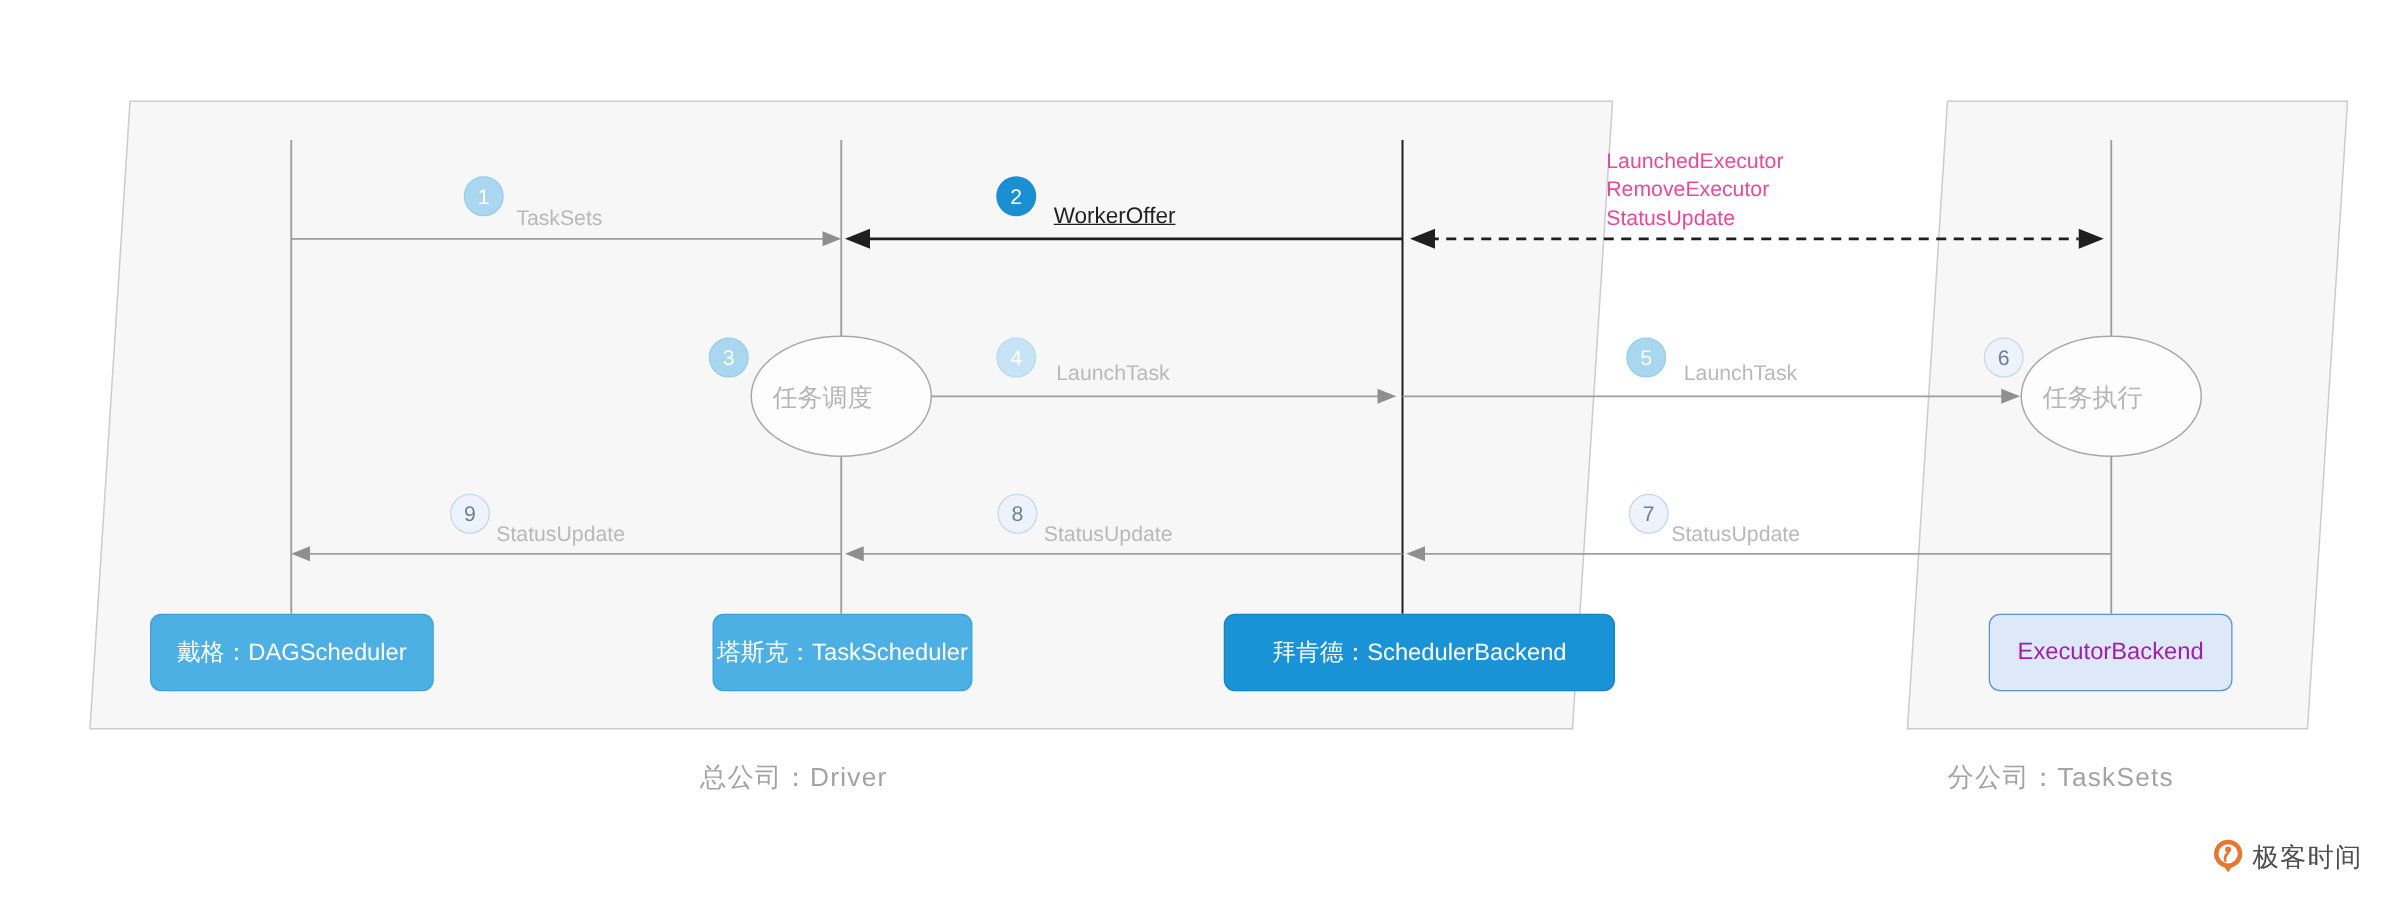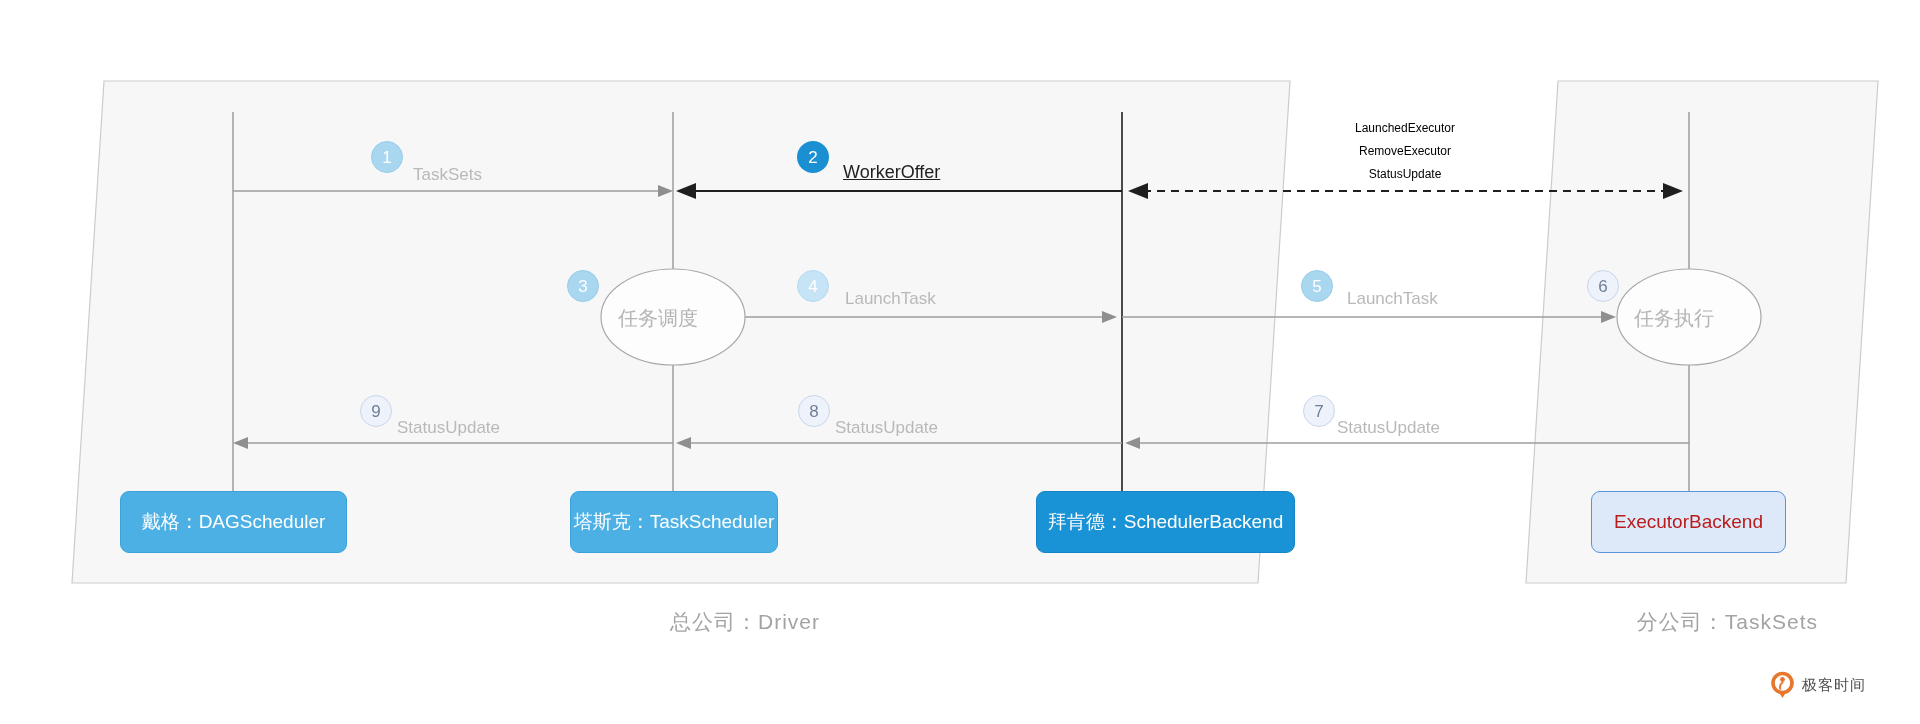--- a/index.html
+++ b/index.html
@@ -23,35 +23,35 @@
   .msglabel{font-size:17px;color:#b9b9b9;}
   .msglabel.dark{font-size:18px;color:#1f1f1f;}
   
   .actorbox{
     position:absolute;height:62px;border-radius:9px;box-sizing:border-box;
     display:flex;align-items:center;justify-content:center;
     font-size:19px;color:#ffffff;
   }
   .actorbox.blue{background:#4db0e5;border:1px solid #3aa2da;}
   .actorbox.deepblue{background:#1a93d6;border:1px solid #1384c6;}
-  .actorbox.paleblue{background:#dde9f8;border:1.5px solid #5b93d8;color:#b91c1c;}
+  .actorbox.paleblue{background:#dde9f8;border:1.5px solid #5b93d8;color:#a21caf;}
   .ellipse-label{
     position:absolute;width:114px;text-align:center;
     font-size:20px;color:#b5b5b5;
   }
   .panel-caption{
-    position:absolute;width:260px;text-align:right;
+    position:absolute;width:260px;text-align:left;
     font-size:21px;color:#a3a3a3;letter-spacing:1px;
   }
   .note-block{
-    position:absolute;left:1285px;top:117px;width:240px;text-align:center;
-    font-size:12px;line-height:23px;color:#000000;
+    position:absolute;left:1285px;top:117px;width:240px;text-align:left;
+    font-size:17px;line-height:23px;color:#ec4899;
   }
   #logo{position:absolute;left:1769px;top:671px;display:flex;align-items:center;}
-  #logo-text{font-size:15px;color:#4f4f4f;margin-left:6px;letter-spacing:1px;}
+  #logo-text{font-size:21px;color:#4f4f4f;margin-left:6px;letter-spacing:1px;}
 </style>
 </head>
 <body>
 
 <div id="stage">
 
   <svg id="diagram-svg" width="1920" height="724" viewBox="0 0 1920 724">
 
     <polygon points="104,81 1290,81 1258,583 72,583" fill="#f7f7f8" stroke="#cccccc" stroke-width="1.2"></polygon>
     <polygon points="1558,81 1878,81 1846,583 1526,583" fill="#f7f7f8" stroke="#cccccc" stroke-width="1.2"></polygon>
@@ -110,21 +110,21 @@
     <div>LaunchedExecutor</div>
     <div>RemoveExecutor</div>
     <div>StatusUpdate</div>
   </div>
 
   <div class="ellipse-label" style="left:601px;top:305px;">任务调度</div>
   <div class="ellipse-label" style="left:1617px;top:305px;">任务执行</div>
 
   <div class="actorbox blue" style="left:120px;top:491px;width:227px;">戴格：DAGScheduler</div>
   <div class="actorbox blue" style="left:570px;top:491px;width:208px;">塔斯克：TaskScheduler</div>
-  <div class="actorbox deepblue" style="left:1036px;top:491px;width:259px;">拜肯德：SchedulerBackend</div>
+  <div class="actorbox deepblue" style="left:979px;top:491px;width:313px;">拜肯德：SchedulerBackend</div>
   <div class="actorbox paleblue" style="left:1591px;top:491px;width:195px;">ExecutorBackend</div>
 
   <div class="panel-caption" style="left:560px;top:608px;">总公司：Driver</div>
   <div class="panel-caption" style="left:1558px;top:608px;">分公司：TaskSets</div>
 
   <div id="logo">
     <svg width="27" height="29" viewBox="0 0 27 29">
       <circle cx="13.5" cy="12" r="9.5" fill="none" stroke="#e8772e" stroke-width="3.6"></circle>
       <path d="M10,21.5 L17,21.5 L13.5,27 Z" fill="#e8772e"></path>
       <circle cx="13.5" cy="8.5" r="2.4" fill="#e8772e"></circle>

